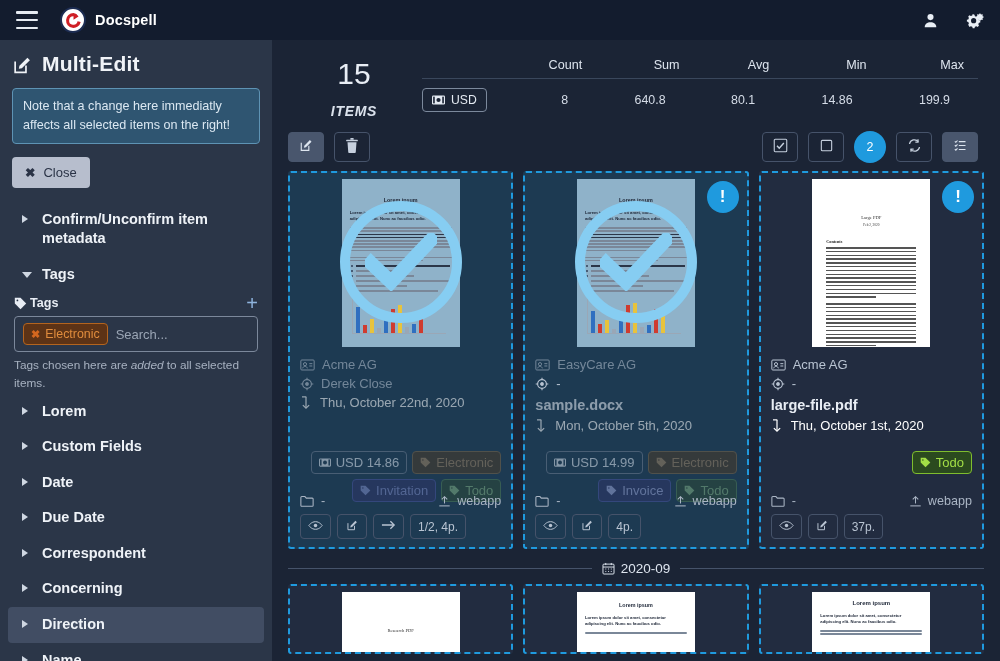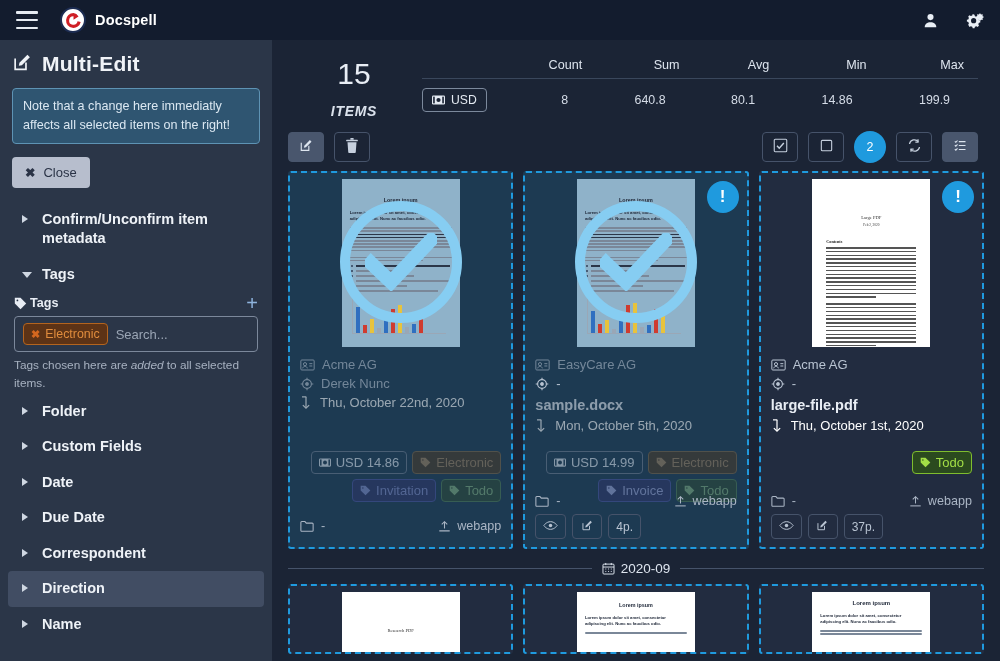--- a/index.html
+++ b/index.html
@@ -29,21 +29,21 @@
   .nav-icon { color: #e9eef5; display: flex; align-items: center; cursor: pointer; }
 
   
   .body-split { display: flex; flex: 1 1 auto; min-height: 0; }
 
   
   .sidebar {
     width: 272px; flex: 0 0 272px; background: #2b3648; color: #e4e9f0;
     padding: 10px 0 0 0; overflow: hidden; position: relative;
   }
-  .side-title { display: flex; align-items: flex-start; gap: 9px; padding: 2px 12px 10px 12px; }
+  .side-title { display: flex; align-items: flex-end; gap: 9px; padding: 2px 12px 10px 12px; }
   .side-title .t { font-size: 21px; font-weight: bold; color: #f0f3f7; letter-spacing: .2px; }
   .note-box {
     margin: 2px 12px 0 12px; background: #2f5571; border: 1px solid #5e93b4;
     border-radius: 4px; padding: 8px 10px; color: #dbe8f2; font-size: 12.6px; line-height: 1.5;
   }
   .close-btn {
     margin: 13px 12px 0 12px; background: #b7becd; color: #2a3346; border: none;
     border-radius: 4px; padding: 8px 13px; font-size: 13px; display: inline-flex;
     align-items: center; gap: 8px; cursor: pointer; font-family: inherit;
   }
@@ -284,37 +284,41 @@
             <input class="tag-search" placeholder="Search..." style="">
 
           </div>
           <div class="tags-hint">
             <span>Tags chosen here are </span><i>added</i><span> to all selected items.</span>
           </div>
         </div>
 
         <div class="acc-row">
           <span class="caret"></span>
-          <span class="acc-label">Folder</span>
+          <span class="acc-label">Lorem</span>
         </div>
         <div class="acc-row">
           <span class="caret"></span>
           <span class="acc-label">Custom Fields</span>
         </div>
         <div class="acc-row">
           <span class="caret"></span>
           <span class="acc-label">Date</span>
         </div>
         <div class="acc-row">
           <span class="caret"></span>
           <span class="acc-label">Due Date</span>
         </div>
         <div class="acc-row">
           <span class="caret"></span>
           <span class="acc-label">Correspondent</span>
+        </div>
+        <div class="acc-row">
+          <span class="caret"></span>
+          <span class="acc-label">Concerning</span>
         </div>
         <div class="acc-row active">
           <span class="caret"></span>
           <span class="acc-label">Direction</span>
         </div>
         <div class="acc-row">
           <span class="caret"></span>
           <span class="acc-label">Name</span>
         </div>
       </div>
@@ -488,21 +492,21 @@
                 <span>Acme AG</span>
               </div>
               <div class="meta-line dim-txt">
                 <span class="icn">
                   <svg width="14" height="14" viewBox="0 0 16 16" fill="none" stroke="currentColor" stroke-width="1.3">
                     <circle cx="8" cy="8" r="5"></circle>
                       <circle cx="8" cy="8" r="1.5" fill="currentColor"></circle>
                     <path d="M8 .8v2.4M8 12.8v2.4M.8 8h2.4M12.8 8h2.4"></path>
                   </svg>
                 </span>
-                <span>Derek Nunc</span>
+                <span>Derek Close</span>
               </div>
               <div class="meta-date dim-txt">
                 <span class="icn">
                   <svg width="12" height="14" viewBox="0 0 12 16" fill="none" stroke="currentColor" stroke-width="1.4">
                     <path d="M6 1v12.5"></path>
                       <path d="M2.4 10.4L6 14l3.6-3.6"></path>
                       <path d="M1.4 1h5"></path>
                   </svg>
                 </span>
                 <span>Thu, October 22nd, 2020</span>
@@ -559,20 +563,47 @@
                 <span class="right">
                   <span class="icn">
                     <svg width="13" height="13" viewBox="0 0 16 16" fill="none" stroke="currentColor" stroke-width="1.3">
                       <path d="M8 10.4V2.2"></path>
                         <path d="M4.6 5.4L8 2l3.4 3.4"></path>
                         <path d="M1.6 13.4h12.8"></path>
                     </svg>
                   </span>
                   <span>webapp</span>
                 </span>
+              </div>
+              <div class="foot-btns">
+                <span class="fb">
+                  <span>
+                    <svg width="15" height="11" viewBox="0 0 18 12" fill="none" stroke="currentColor" stroke-width="1.2">
+                      <path d="M1 6s3-4.6 8-4.6S17 6 17 6s-3 4.6-8 4.6S1 6 1 6z"></path>
+                        <circle cx="9" cy="6" r="2.1" fill="currentColor" stroke="none"></circle>
+                    </svg>
+                  </span>
+                </span>
+                <span class="fb">
+                  <span>
+                    <svg width="13" height="13" viewBox="0 0 20 20" fill="none" stroke="currentColor" stroke-width="1.5">
+                      <path d="M3 6.4v10.1h10.1V10.4"></path>
+                        <path d="M9.3 12.4l7.4-7.4-2.2-2.2-7.4 7.4-.5 2.7z" fill="currentColor" stroke="none"></path>
+                    </svg>
+                  </span>
+                </span>
+                <span class="fb">
+                  <span>
+                    <svg width="15" height="12" viewBox="0 0 16 12" fill="none" stroke="currentColor" stroke-width="1.4">
+                      <path d="M1 6h13"></path>
+                        <path d="M10 2l4 4-4 4"></path>
+                    </svg>
+                  </span>
+                </span>
+                <span class="fb">1/2, 4p.</span>
               </div>
             </div>
           </div>
 
           <div class="card selected">
             <div class="badge-excl">!</div>
             <div class="card-prev">
               <div class="page-thumb dim">
                 <div class="thumb-title">Lorem ipsum</div>
                 <div class="thumb-sub">Lorem ipsum dolor sit amet, consectetur adipiscing elit. Nunc ac faucibus odio.</div>

